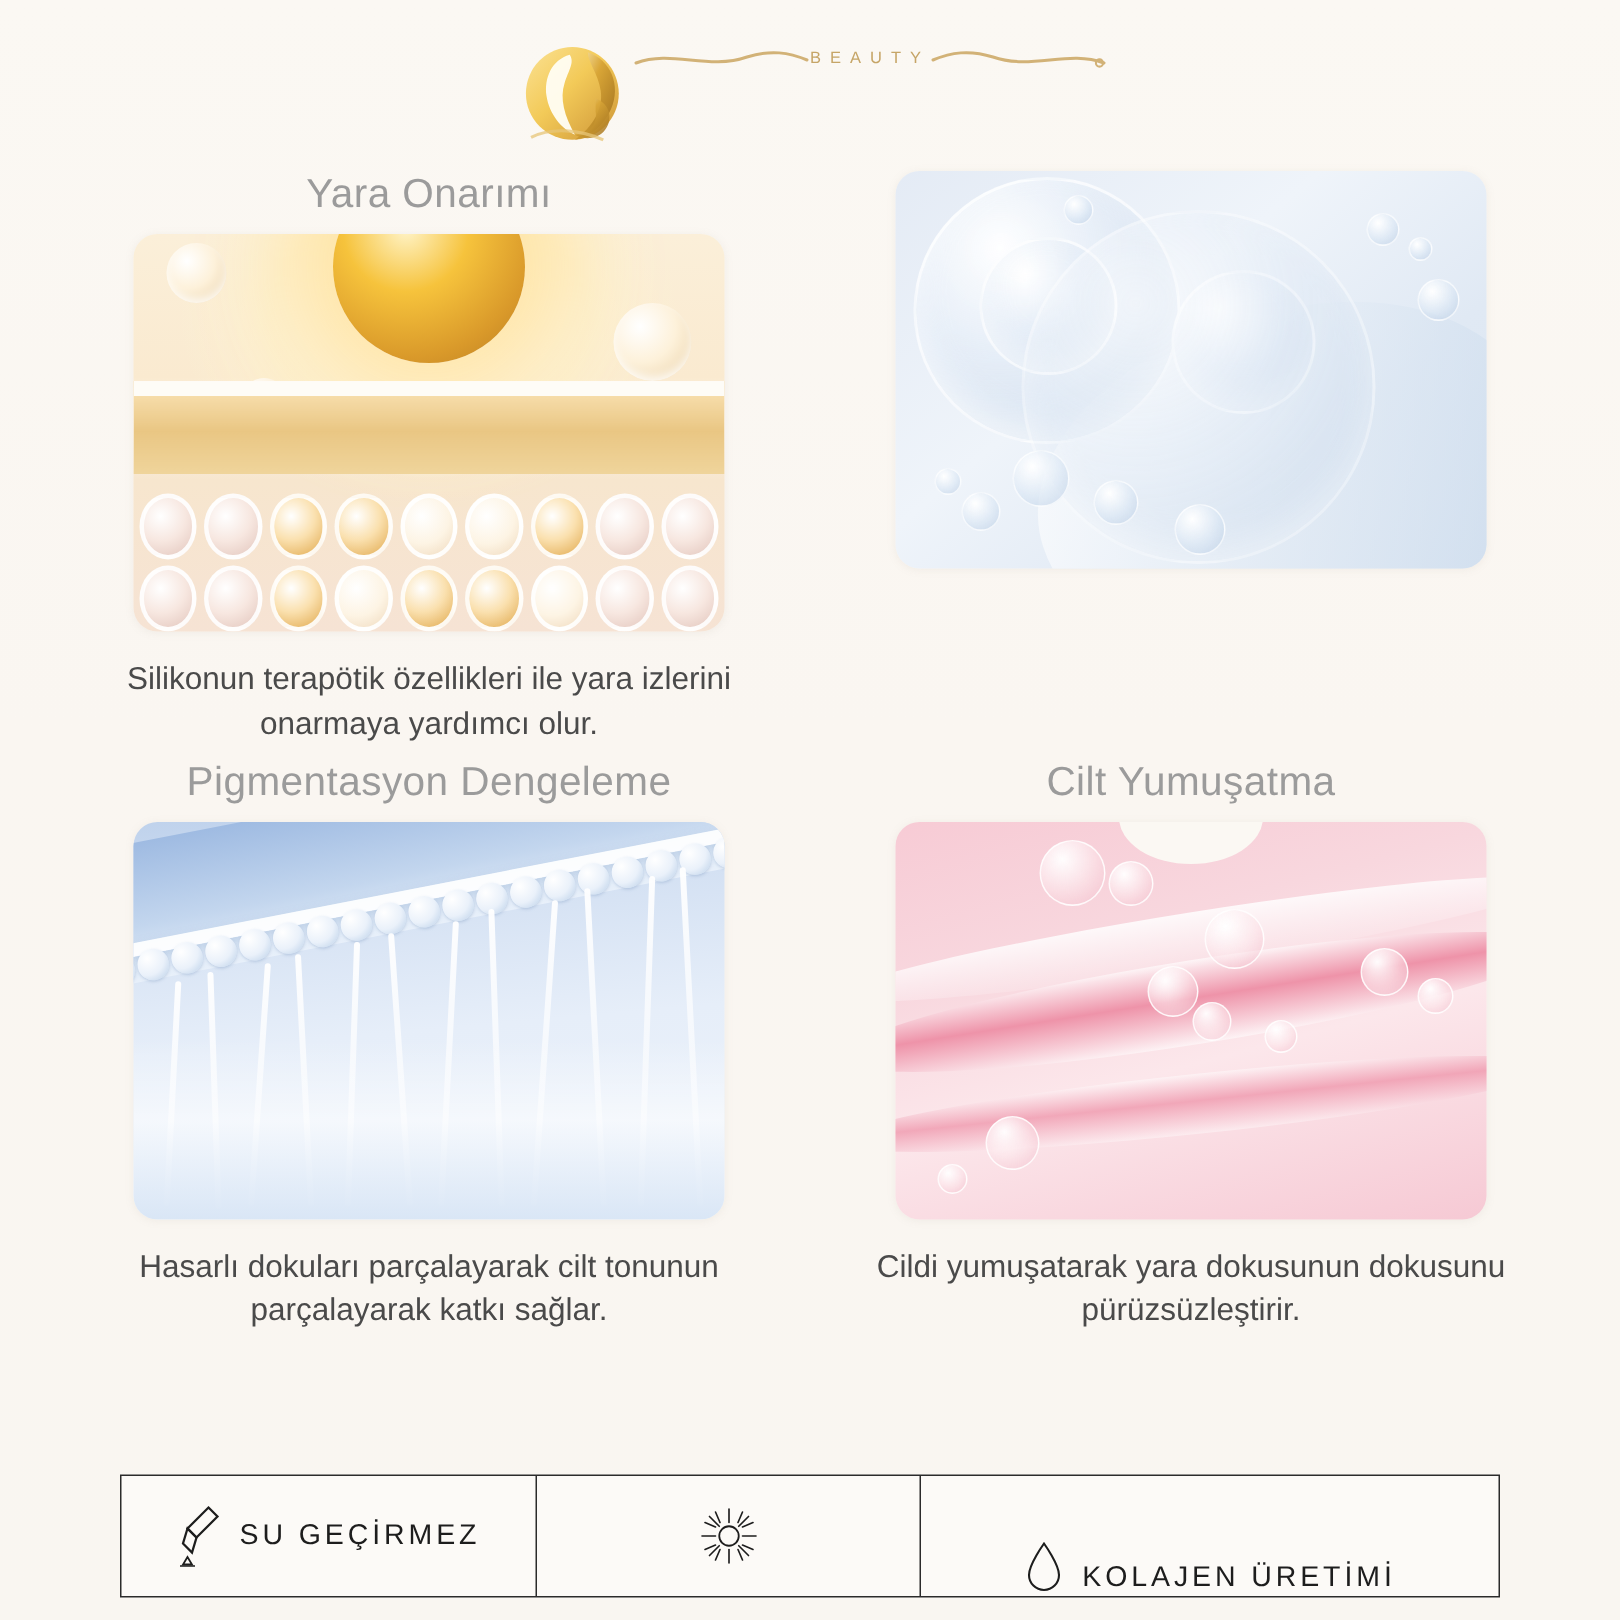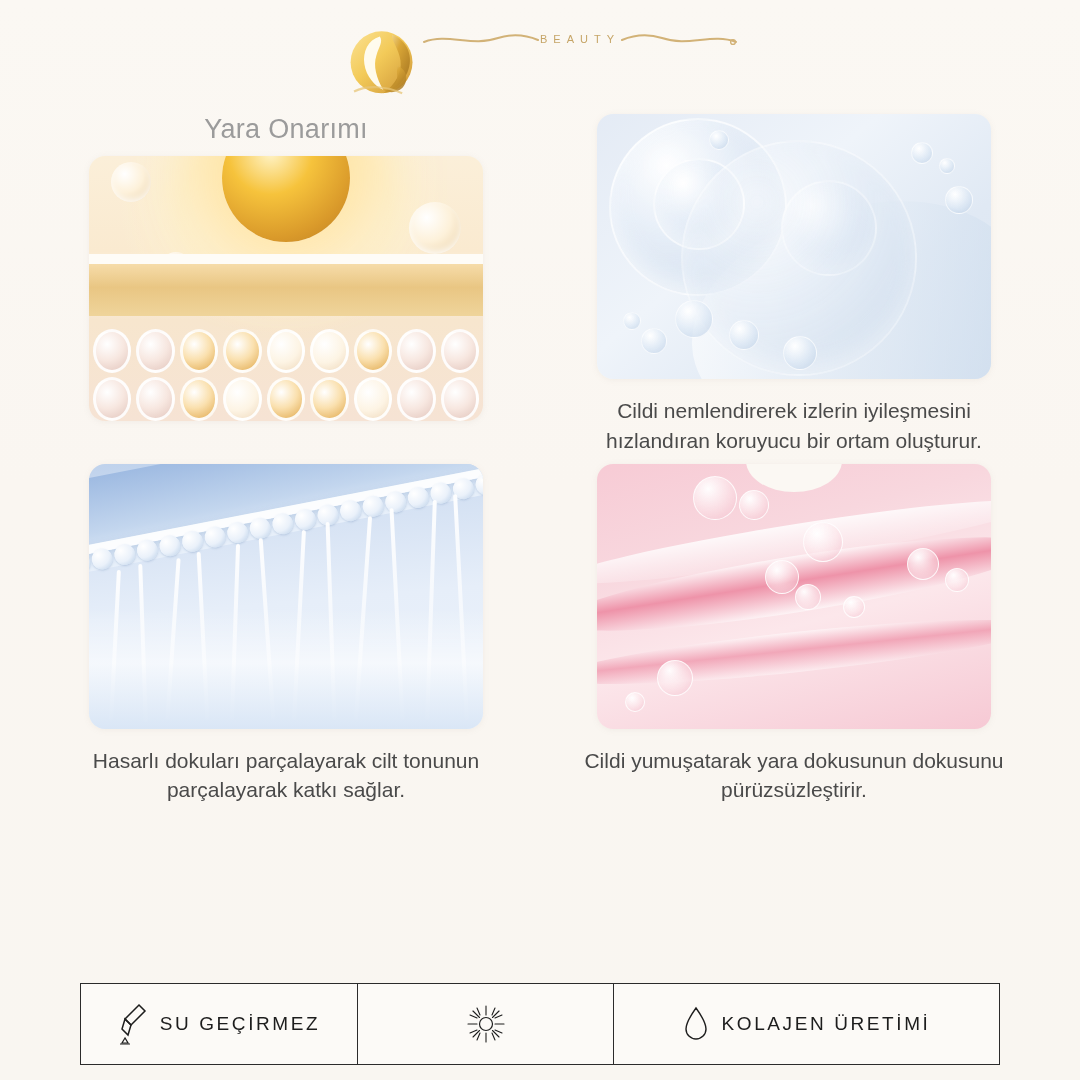--- a/index.html
+++ b/index.html
@@ -240,21 +240,21 @@
     background: #FCFAF7;
   }
   .badge {
     display: flex;
     align-items: center;
     justify-content: center;
     gap: 13px;
     padding: 0 18px;
     border-right: 1px solid #2b2b2b;
   }
-  .badge:last-child { border-right: none; }
+  .badge:last-child { border-right: none; align-items: flex-end; }
   .badge-1 { flex: 0 0 277px; gap: 12px; }
   .badge-2 { flex: 0 0 256px; }
   .badge-3 { flex: 1 1 auto; }
 
   .badge-icon { flex: 0 0 auto; display: flex; align-items: center; justify-content: center; }
   .badge-label {
     font-size: 19px;
     letter-spacing: 2.6px;
     color: #1d1d1d;
     line-height: 1.28;
@@ -335,43 +335,44 @@
             <i class="cell rose"></i>
             <i class="cell amber"></i>
             <i class="cell"></i>
             <i class="cell amber"></i>
             <i class="cell amber"></i>
             <i class="cell"></i>
             <i class="cell rose"></i>
             <i class="cell rose"></i>
         </div>
       </div>
+      <p class="card-caption">Silikonun terapötik özellikleri ile yara izlerini onarmaya yardımcı olur.</p>
     </section>
 
     <section class="feature-card">
       <div class="card-visual viz-blue">
         <span class="wave"></span>
         <span class="bigbub" style="width:178px;height:178px;left:12px;top:4px;"></span>
         <span class="bigbub" style="width:92px;height:92px;left:56px;top:44px;"></span>
         <span class="bigbub" style="width:96px;height:96px;left:184px;top:66px;"></span>
         <span class="bigbub" style="width:236px;height:236px;left:84px;top:26px;opacity:.55;"></span>
         <span class="smbub" style="width:38px;height:38px;left:78px;top:186px;"></span>
         <span class="smbub" style="width:26px;height:26px;left:44px;top:214px;"></span>
         <span class="smbub" style="width:18px;height:18px;left:26px;top:198px;"></span>
         <span class="smbub" style="width:30px;height:30px;left:132px;top:206px;"></span>
         <span class="smbub" style="width:34px;height:34px;left:186px;top:222px;"></span>
         <span class="smbub" style="width:22px;height:22px;right:58px;top:28px;"></span>
         <span class="smbub" style="width:16px;height:16px;right:36px;top:44px;"></span>
         <span class="smbub" style="width:28px;height:28px;right:18px;top:72px;"></span>
         <span class="smbub" style="width:20px;height:20px;left:112px;top:16px;"></span>
       </div>
-      <p class="card-caption">Cildi nemlendirerek izlerin iyileşmesini hızlandıran koruyucu bir ortam oluşturur.</p>
     </section>
 
     <section class="feature-card">
+      <h2 class="card-title">Pigmentasyon Dengeleme</h2>
       <div class="card-visual viz-fiber">
         <span class="topband"></span>
         <span class="rail"></span>
         <div class="knobrow">
           <i class="knob"></i>
             <i class="knob"></i>
             <i class="knob"></i>
             <i class="knob"></i>
             <i class="knob"></i>
             <i class="knob"></i>
@@ -400,20 +401,21 @@
         <span class="strand" style="left:272px;top:52px;height:204px;transform:rotate(4deg);"></span>
         <span class="strand" style="left:306px;top:44px;height:212px;transform:rotate(-3deg);"></span>
         <span class="strand" style="left:340px;top:36px;height:220px;transform:rotate(2deg);"></span>
         <span class="strand" style="left:370px;top:30px;height:226px;transform:rotate(-3deg);"></span>
         <span class="floor"></span>
       </div>
       <p class="card-caption">Hasarlı dokuları parçalayarak cilt tonunun parçalayarak katkı sağlar.</p>
     </section>
 
     <section class="feature-card">
+      <h2 class="card-title">Cilt Yumuşatma</h2>
       <div class="card-visual viz-pink">
         <span class="notch"></span>
         <span class="sheen"></span>
         <span class="ribbon a"></span>
         <span class="ribbon b"></span>
         <span class="pbub" style="width:44px;height:44px;left:96px;top:12px;"></span>
         <span class="pbub" style="width:30px;height:30px;left:142px;top:26px;"></span>
         <span class="pbub" style="width:34px;height:34px;left:168px;top:96px;"></span>
         <span class="pbub" style="width:26px;height:26px;left:198px;top:120px;"></span>
         <span class="pbub" style="width:40px;height:40px;left:206px;top:58px;"></span>

